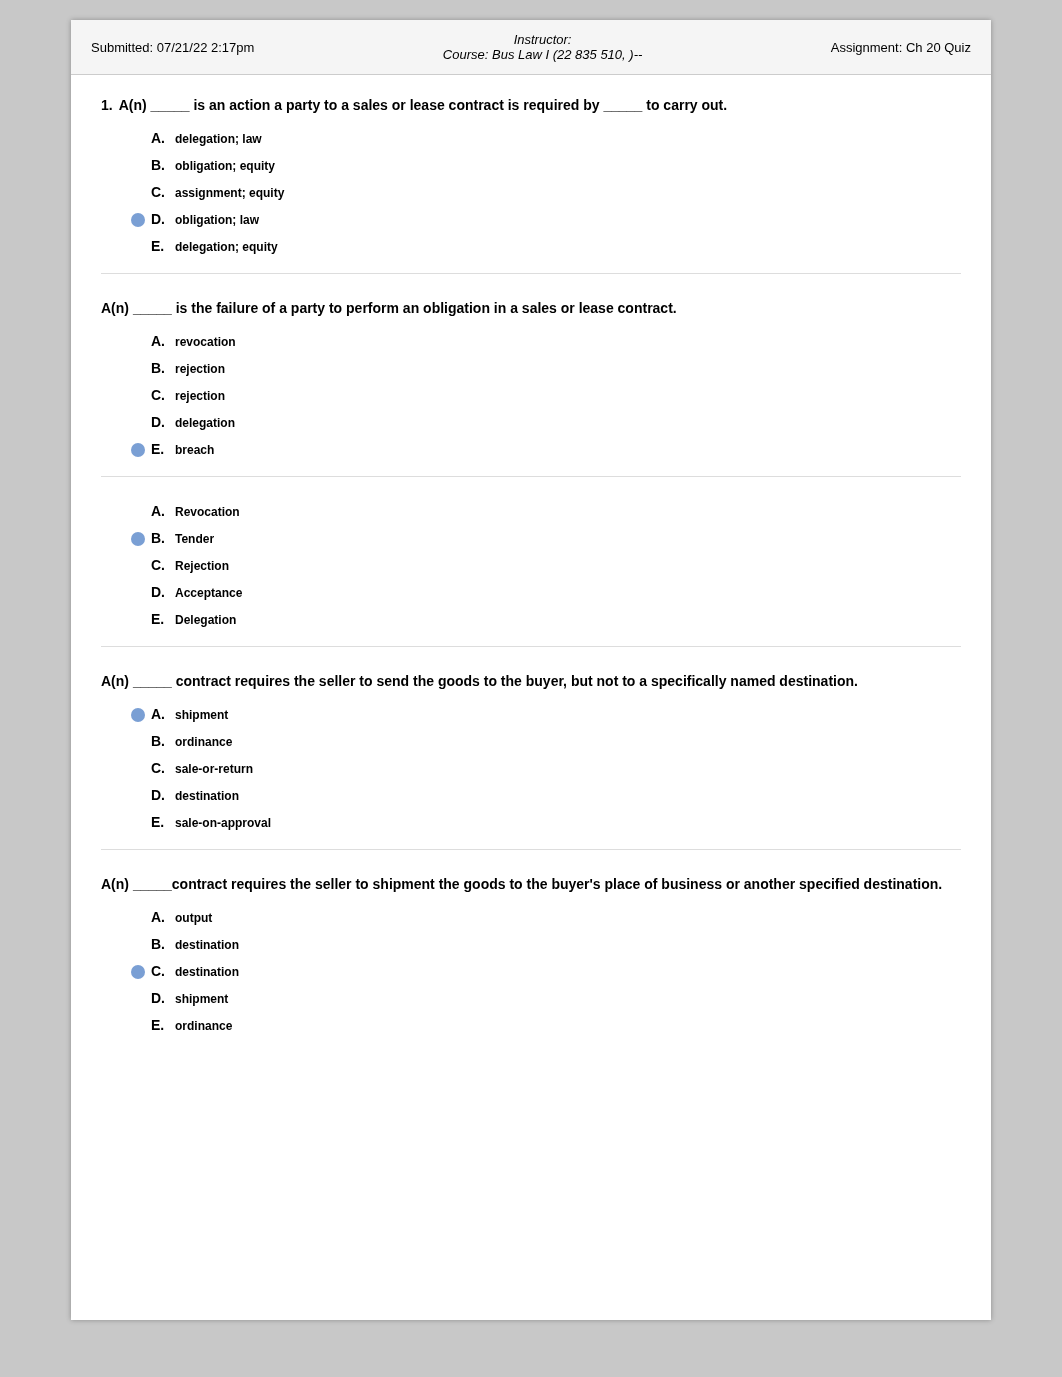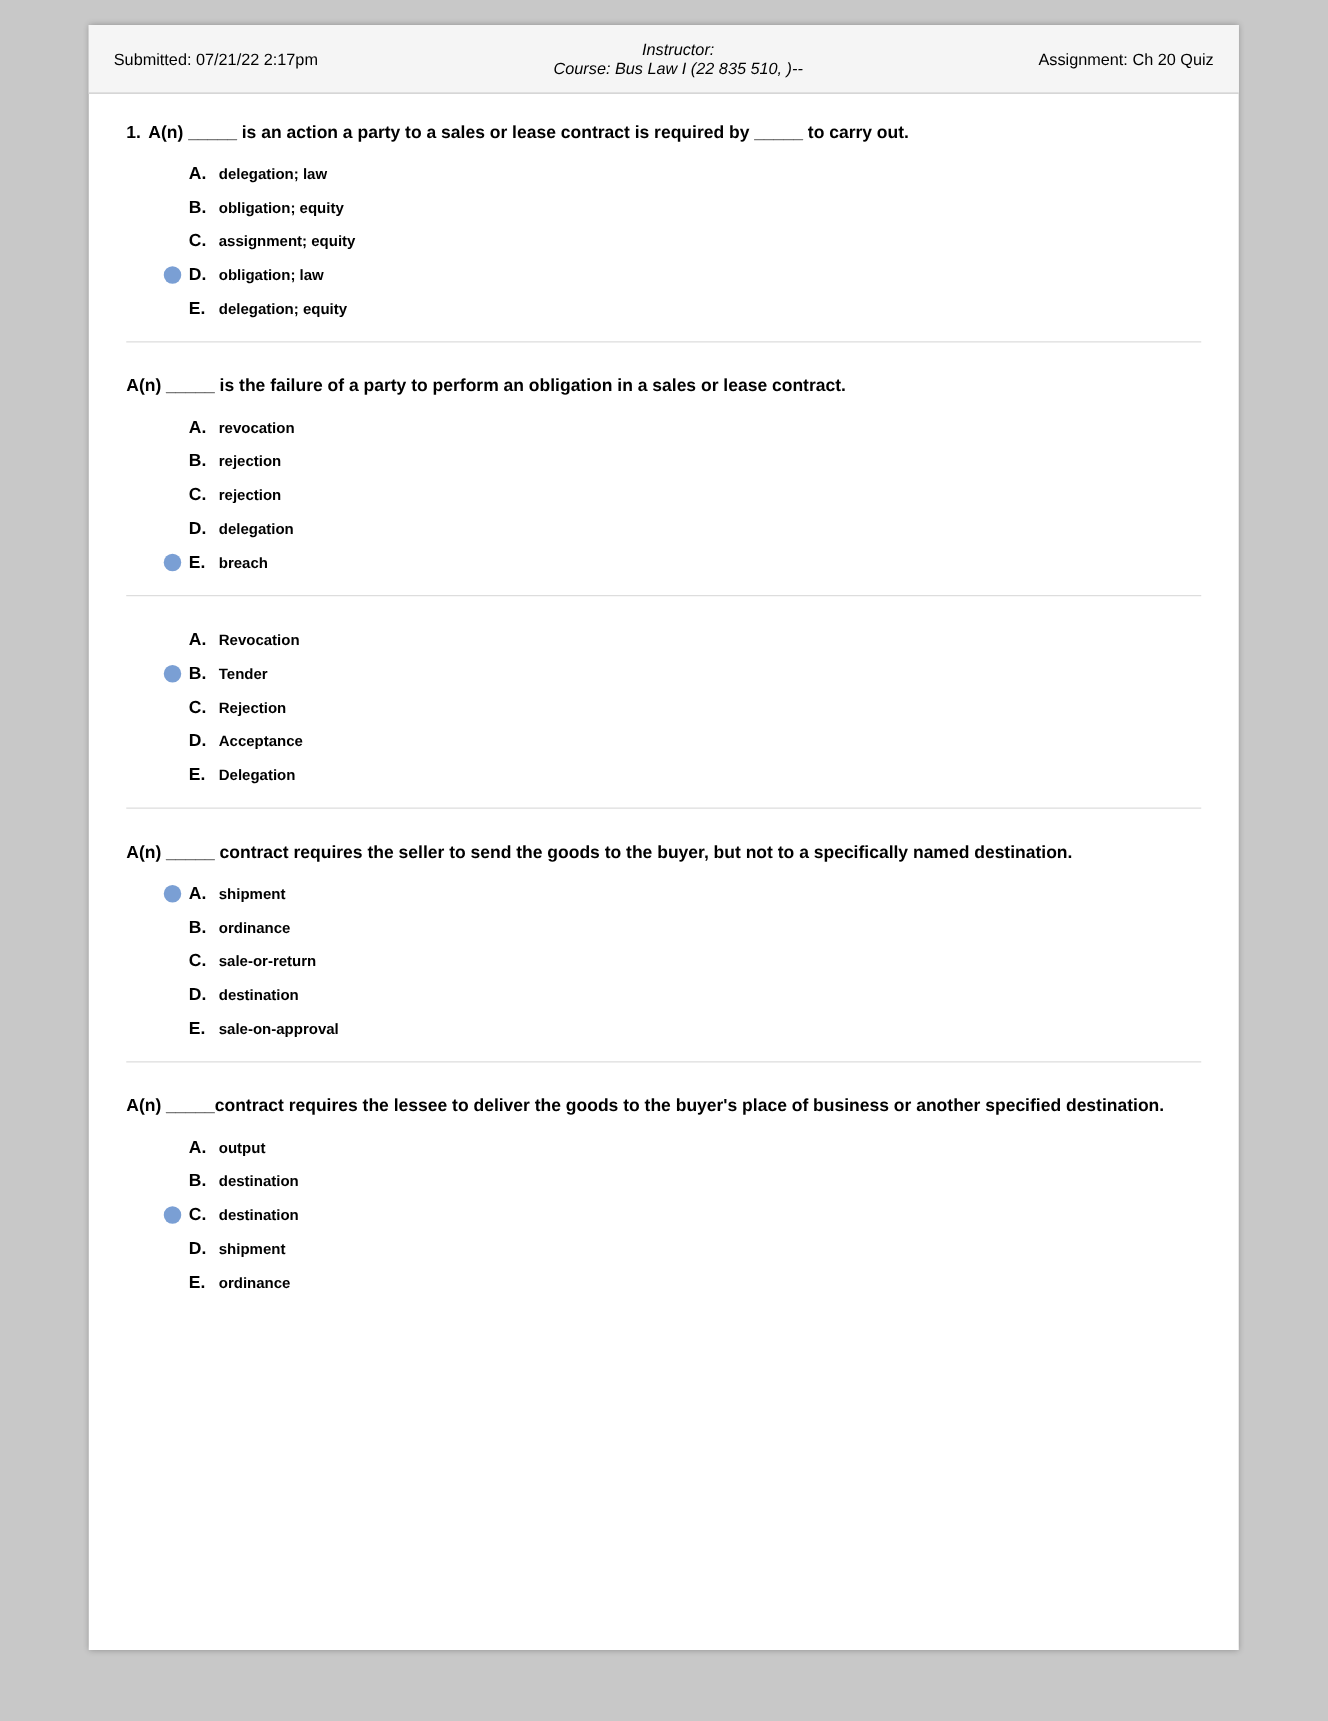--- a/index.html
+++ b/index.html
@@ -254,21 +254,21 @@
           </li>
           <li class="option-item">
             <span class="no-indicator"></span>
             <span class="option-label">E.</span>
             <span class="option-text">sale-on-approval</span>
           </li>
         </ul>
         <hr class="divider">
       </div>
       <div class="question-block">
-        <p class="question-text">A(n) _____contract requires the lessee to deliver the goods to the buyer's place of business or another specified destination.</p>
+        <p class="question-text">A(n) _____contract requires the seller to shipment the goods to the buyer's place of business or another specified destination.</p>
         <ul class="options-list">
           <li class="option-item">
             <span class="no-indicator"></span>
             <span class="option-label">A.</span>
             <span class="option-text">output</span>
           </li>
           <li class="option-item">
             <span class="no-indicator"></span>
             <span class="option-label">B.</span>
             <span class="option-text">destination</span>

